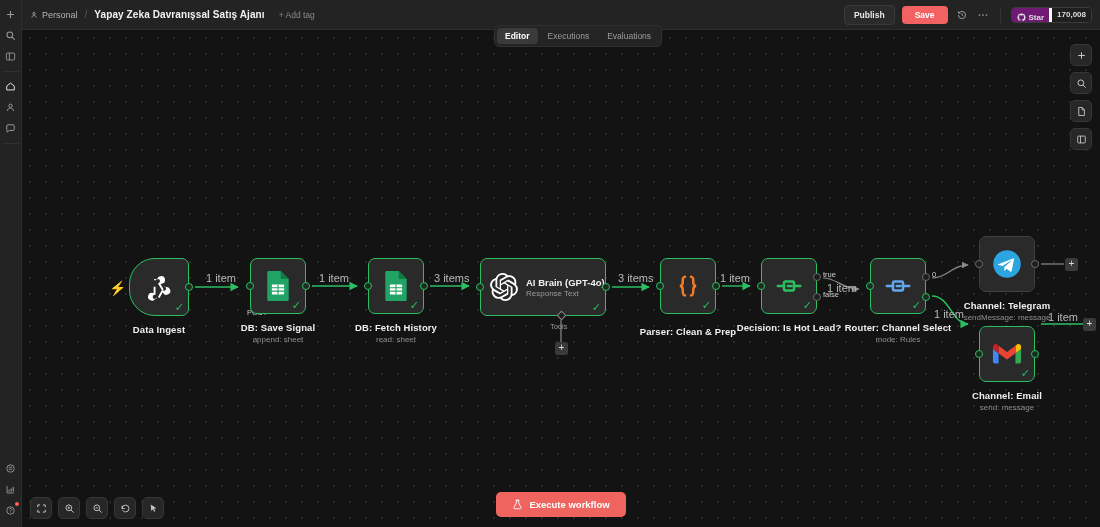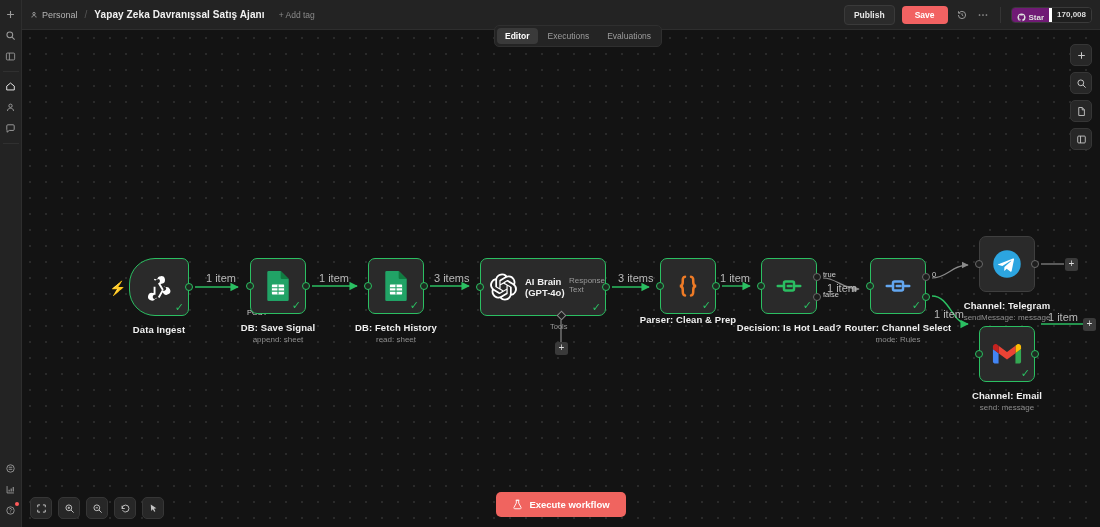--- a/index.html
+++ b/index.html
@@ -343,21 +343,21 @@
         <div class="s">read: sheet</div>
       </div>
     </div>
     <span class="edge-label" style="left:412px; top:242px;">3 items</span>
 
     <div class="node done" style="left:458px; top:228px;">
       <div class="nbox" style="width:126px;height:58px; justify-content:flex-start; padding-left:9px; gap:8px;">
         <svg width="28" height="28" viewBox="0 0 24 24" fill="#fff">
           <path d="M22.28 9.82a5.98 5.98 0 00-.52-4.91 6.05 6.05 0 00-6.5-2.9A6.07 6.07 0 004.98 4.18a5.98 5.98 0 00-4 2.9 6.05 6.05 0 00.75 7.1 5.98 5.98 0 00.51 4.9 6.05 6.05 0 006.5 2.9A5.98 5.98 0 0013.26 24a6.06 6.06 0 005.77-4.2 5.99 5.99 0 004-2.9 6.06 6.06 0 00-.75-7.08zM13.26 22.43a4.48 4.48 0 01-2.88-1.04l.14-.08 4.78-2.76a.8.8 0 00.4-.68V11.1l2.02 1.17a.07.07 0 01.04.05v5.58a4.5 4.5 0 01-4.5 4.52zM3.6 18.3a4.47 4.47 0 01-.54-3.01l.14.09 4.78 2.76a.78.78 0 00.78 0l5.84-3.37v2.33a.08.08 0 01-.03.06L9.74 19.96a4.5 4.5 0 01-6.14-1.65zM2.34 7.9a4.49 4.49 0 012.35-1.98v5.68a.77.77 0 00.39.68l5.81 3.35-2.02 1.17a.07.07 0 01-.07 0L4 14.02a4.5 4.5 0 01-1.65-6.13zm16.6 3.86l-5.84-3.4L15.1 7.2a.07.07 0 01.07 0l4.83 2.79a4.49 4.49 0 01-.68 8.1v-5.67a.79.79 0 00-.39-.67zm2.01-3.03l-.14-.09-4.77-2.78a.78.78 0 00-.79 0L9.42 9.23V6.9a.07.07 0 01.03-.06l4.83-2.79a4.49 4.49 0 016.67 4.65zM8.32 12.87L6.3 11.7a.08.08 0 01-.04-.05V6.08a4.49 4.49 0 017.37-3.45l-.14.08L8.7 5.47a.8.8 0 00-.4.68zm1.1-2.37l2.6-1.5 2.61 1.5v3l-2.6 1.5-2.61-1.5z"></path>
         </svg>
-        <div style="display:flex; flex-direction:row; gap:1px; max-width:80px;">
+        <div style="display:flex; flex-direction:column; gap:1px; max-width:80px;">
           <div style="color:#f0f0f0; font-size:9.5px; font-weight:bold; line-height:11px;">AI Brain (GPT-4o)</div>
           <div style="color:#9a9a9a; font-size:8px;">Response Text</div>
         </div>
         <span class="tick">✓</span>
         <span class="port in green"></span>
         <span class="port out green"></span>
       </div>
       <span class="diamond" style="left:78px; top:54px;"></span>
       <span class="tools-conn" style="left:70px; top:64px;">Tools</span>
       <span class="plus-sq" style="left:75px; top:84px;">+</span>
@@ -367,21 +367,21 @@
     <div class="node done" style="left:638px; top:228px;">
       <div class="nbox" style="width:56px;height:56px;">
         <svg width="30" height="30" viewBox="0 0 24 24" fill="none" stroke="#ef7b26" stroke-width="2" stroke-linecap="round">
           <path d="M9.6 4.5C7.6 4.5 7.8 7.3 7.8 9c0 1.7-1 3-2.4 3 1.4 0 2.4 1.3 2.4 3 0 1.7-.2 4.5 1.8 4.5"></path>
           <path d="M14.4 4.5c2 0 1.8 2.8 1.8 4.5 0 1.7 1 3 2.4 3-1.4 0-2.4 1.3-2.4 3 0 1.7.2 4.5-1.8 4.5"></path>
         </svg>
         <span class="tick">✓</span>
         <span class="port in green"></span>
         <span class="port out green"></span>
       </div>
-      <div class="nlabel" style="top:56px;text-align:center;">
+      <div class="nlabel" style="top:68px;text-align:center;">
         <div class="t">Parser: Clean &amp; Prep</div>
       </div>
     </div>
     <span class="edge-label" style="left:698px; top:242px;">1 item</span>
 
     <div class="node done" style="left:739px; top:228px;">
       <div class="nbox" style="width:56px;height:56px;">
         <svg width="30" height="30" viewBox="0 0 24 24" fill="none" stroke="#2bbf62" stroke-width="2" stroke-linecap="round">
           <path d="M3 12h5"></path>
             <path d="M16 12h5"></path>

